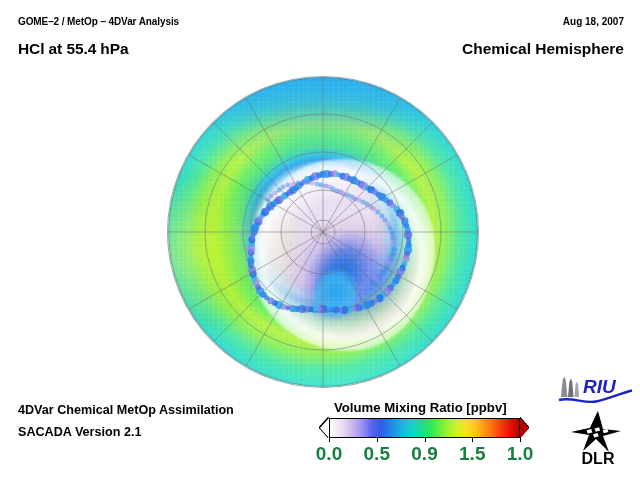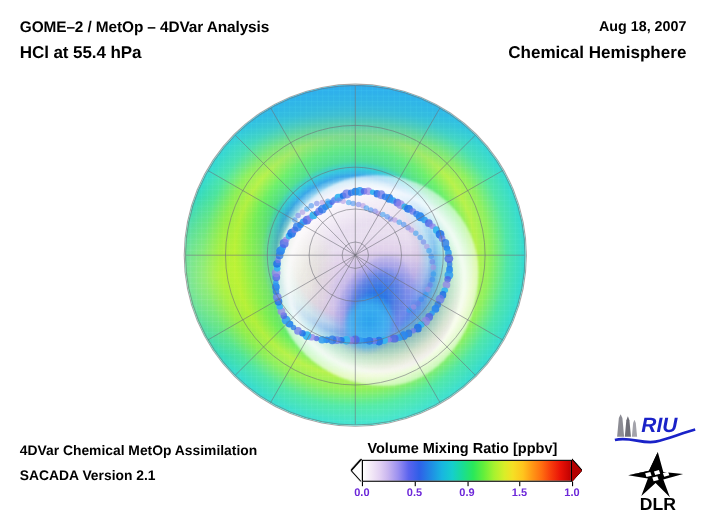--- a/index.html
+++ b/index.html
@@ -5,23 +5,23 @@
   html,body{margin:0;padding:0;}
   body{
     width:640px;height:480px;background:#ffffff;overflow:hidden;position:relative;
     font-family:"Liberation Sans", sans-serif;
     -webkit-font-smoothing:antialiased;
   }
   #stage{position:absolute;left:0;top:0;width:640px;height:480px;}
 
   
   .hdr{position:absolute;font-weight:bold;color:#000;white-space:nowrap;}
-  #title-line1{left:18px;top:16px;font-size:14px;letter-spacing:-0.1px;}
+  #title-line1{left:18px;top:16px;font-size:10px;letter-spacing:-0.1px;}
   #title-line2{left:18px;top:40px;font-size:15.5px;letter-spacing:-0.1px;}
-  #date-line{right:16px;top:16px;font-size:13px;text-align:right;}
+  #date-line{right:16px;top:16px;font-size:10px;text-align:right;}
   #hemi-line{right:16px;top:40px;font-size:15.5px;text-align:right;}
 
   
   #footer{position:absolute;left:18px;top:400px;font-size:12.6px;font-weight:bold;color:#000;line-height:21.5px;}
   #footer div{white-space:nowrap;}
 
   
   #globe-wrap{position:absolute;left:168px;top:77px;width:310px;height:310px;}
   #globe{position:absolute;inset:0;border-radius:50%;overflow:hidden;
          box-shadow:0 0 0 1px rgba(90,90,90,.55);}
@@ -155,21 +155,21 @@
   .cap{position:absolute;top:0;width:0;height:0;}
   #cap-l{left:0;border-top:10px solid transparent;border-bottom:10px solid transparent;
          border-right:9px solid #ffffff;
          filter:drop-shadow(-0.7px 0 0 #000) drop-shadow(0 .7px 0 #000) drop-shadow(0 -.7px 0 #000);}
   #cap-r{left:200px;border-top:10px solid transparent;border-bottom:10px solid transparent;
          border-left:9px solid #b40000;
          filter:drop-shadow(.7px 0 0 #000) drop-shadow(0 .7px 0 #000) drop-shadow(0 -.7px 0 #000);}
   #cb-ticks{position:absolute;left:320px;top:438px;width:209px;height:5px;}
   #cb-ticks i{position:absolute;top:0;width:1px;height:4px;background:#000;display:block;}
   #cb-labels{position:absolute;left:300px;top:443px;width:250px;height:20px;}
-  #cb-labels span{position:absolute;top:0;font-size:10px;font-weight:bold;color:#6d28d9;
+  #cb-labels span{position:absolute;top:0;font-size:19px;font-weight:bold;color:#15803d;
                   transform:translateX(-50%);white-space:nowrap;}
 
   
   #riu{position:absolute;left:556px;top:371px;width:78px;height:34px;}
   #dlr{position:absolute;left:563px;top:409px;width:70px;height:58px;}
 </style>
 </head>
 <body>
 
 <div id="stage">

